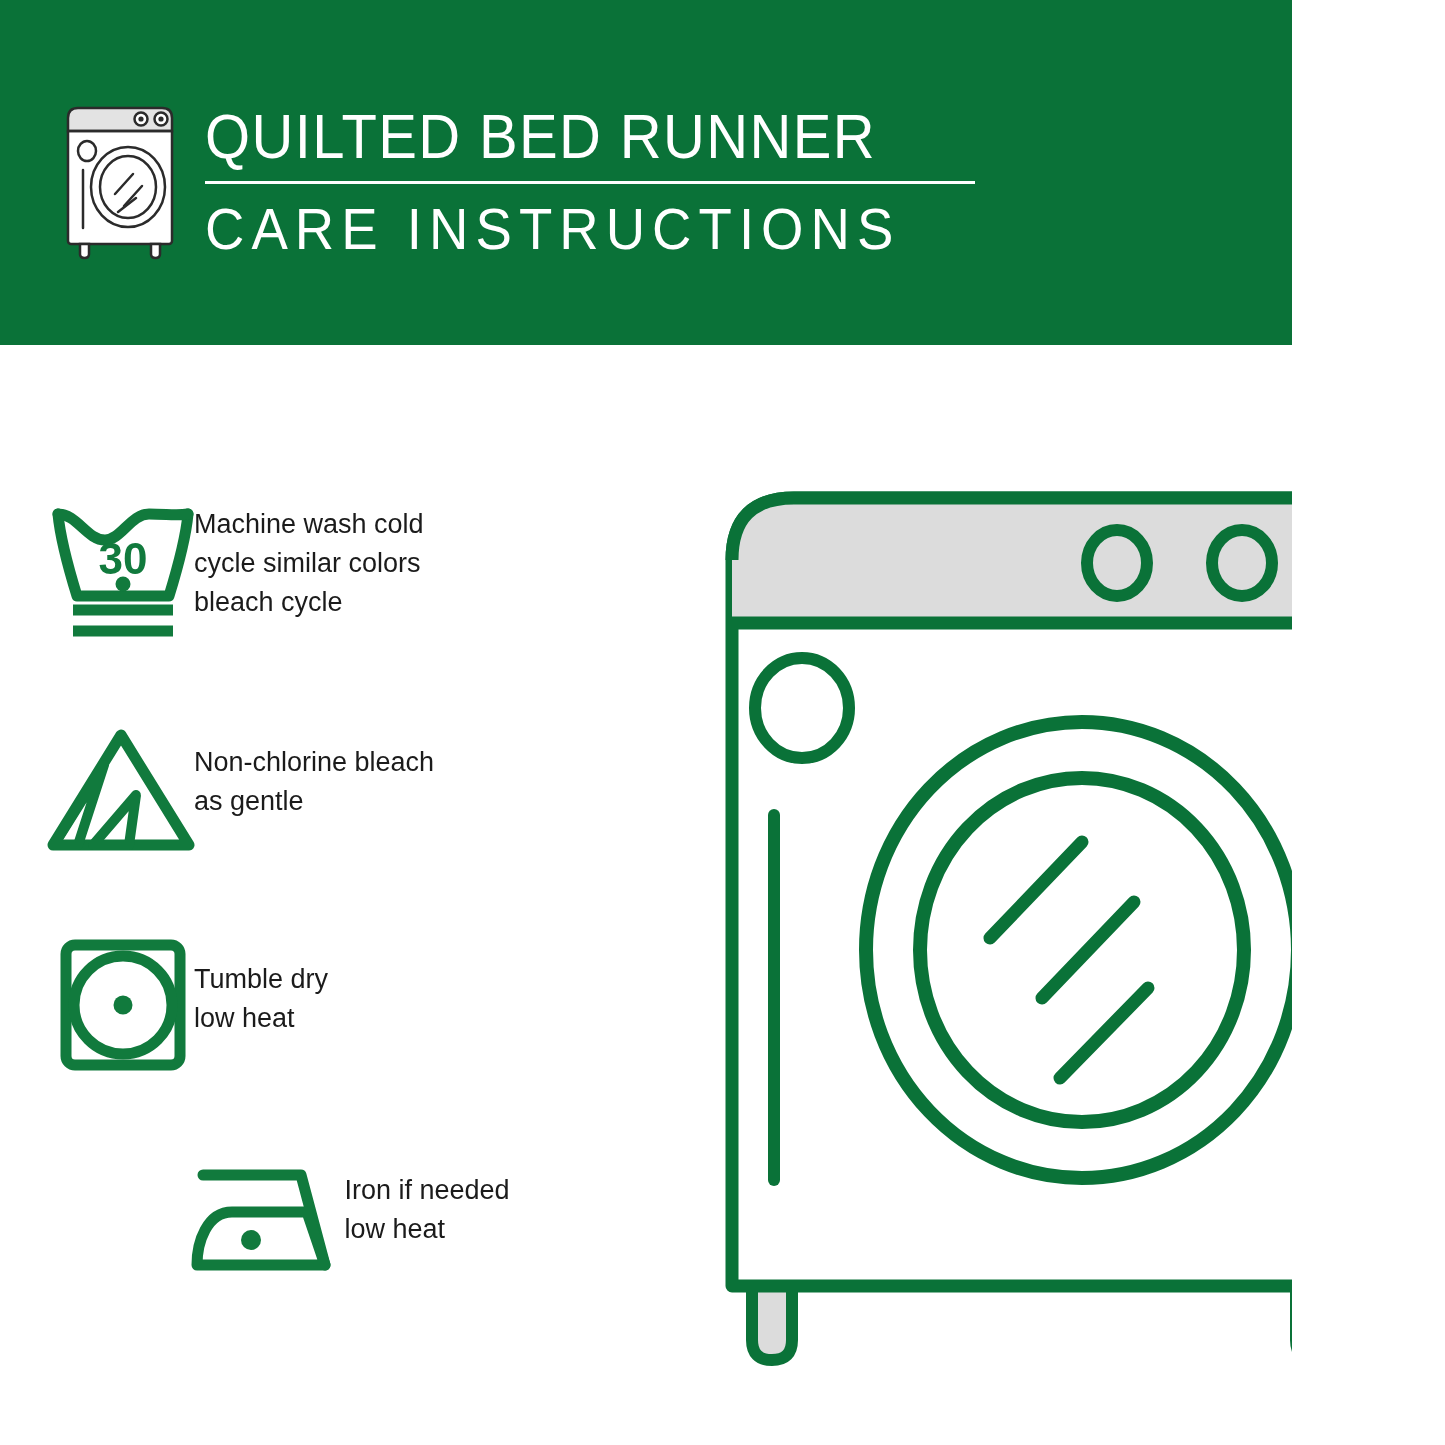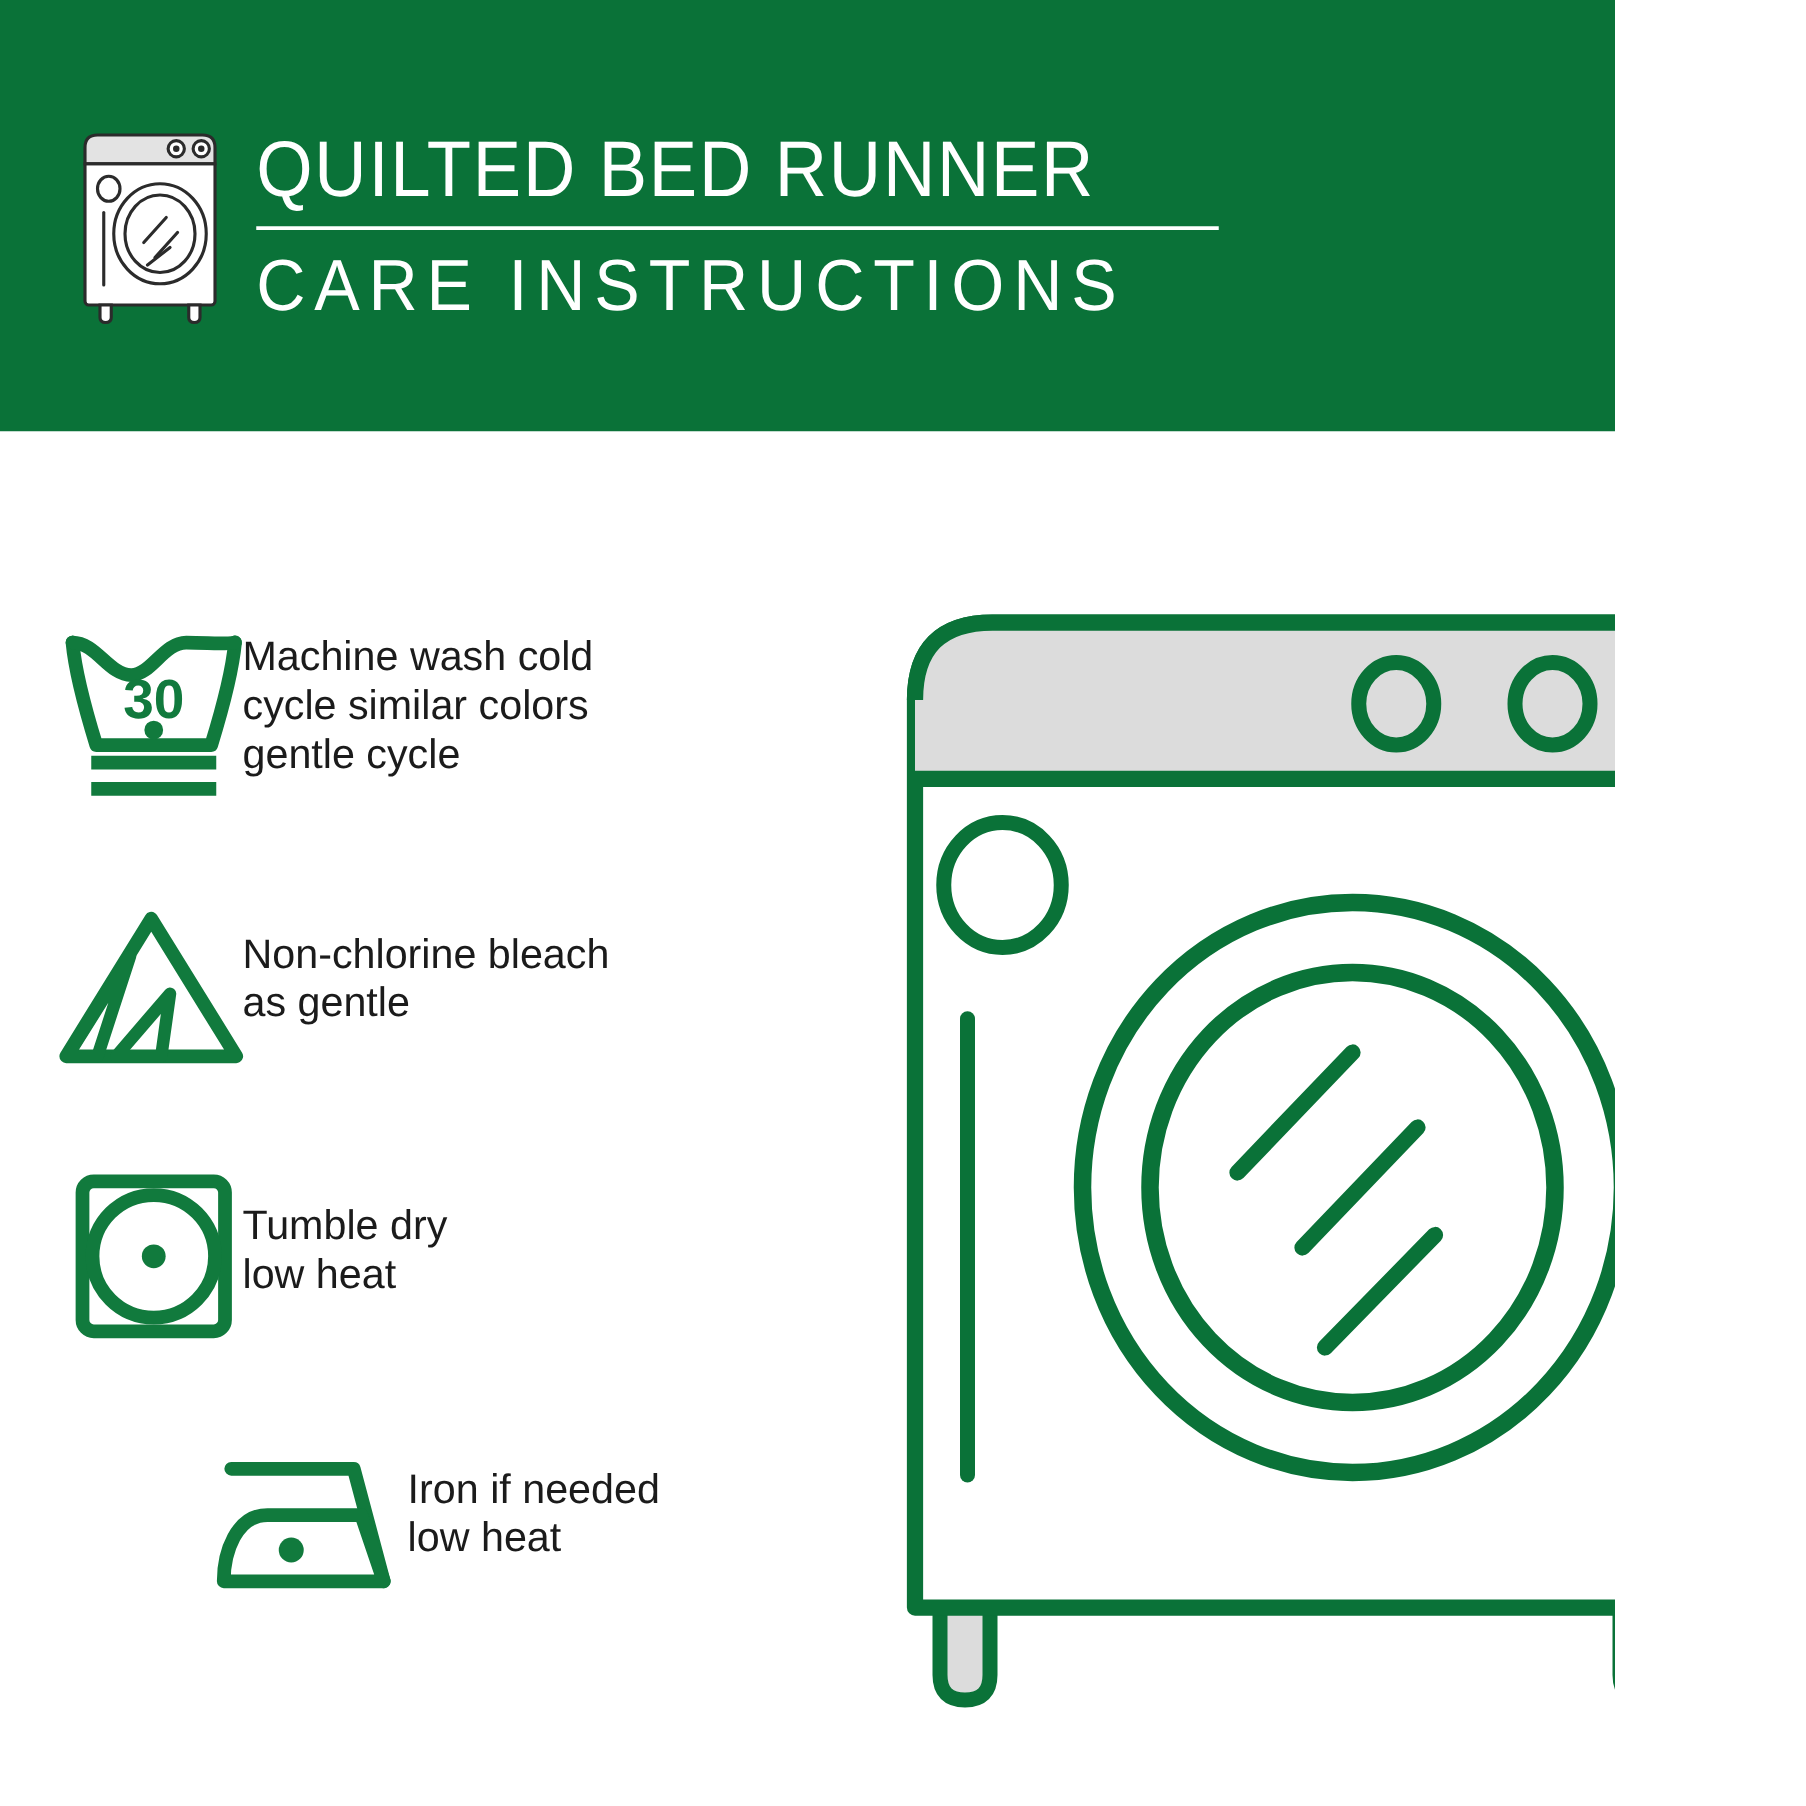--- a/index.html
+++ b/index.html
@@ -96,21 +96,21 @@
     min-width: 180px;
     height: 150px;
     display: flex;
     align-items: center;
     justify-content: center;
     padding-left: 66px;
     box-sizing: border-box;
   }
   .care-text {
     color: #1b1b1b;
-    font-size: 33px;
+    font-size: 27px;
     line-height: 39px;
     font-weight: 400;
     padding-top: 16px;
     padding-left: 14px;
     letter-spacing: 0px;
   }
   .care-row.r0 .care-text { padding-top: 10px; }
   .care-row.r1 .care-text { padding-top: 28px; }
   .care-row.r2 .care-text { padding-top: 30px; }
   .care-row.r3 .care-text { padding-top: 26px; }
@@ -190,21 +190,21 @@
             <line x1="26" y1="135" x2="126" y2="135"></line>
           </g>
 
           <text x="76" y="78" text-anchor="middle" font-family="&quot;Liberation Sans&quot;, sans-serif" font-size="44" font-weight="bold" fill="#117a3d">30</text>
           <circle cx="76" cy="88" r="7.5" fill="#117a3d"></circle>
         </svg>
       </div>
       <div class="care-text">
         <div>Machine wash cold</div>
         <div>cycle similar colors</div>
-        <div>gentle cycle</div>
+        <div>bleach cycle</div>
       </div>
     </div>
 
     <div class="care-row r1">
       <div class="care-symbol">
         <svg width="160" height="130" viewBox="0 0 160 130" aria-hidden="true">
           <g fill="none" stroke="#117a3d" stroke-width="11" stroke-linecap="round" stroke-linejoin="round">
 
             <path d="M78 10 L146 120 L10 120 Z"></path>
 

